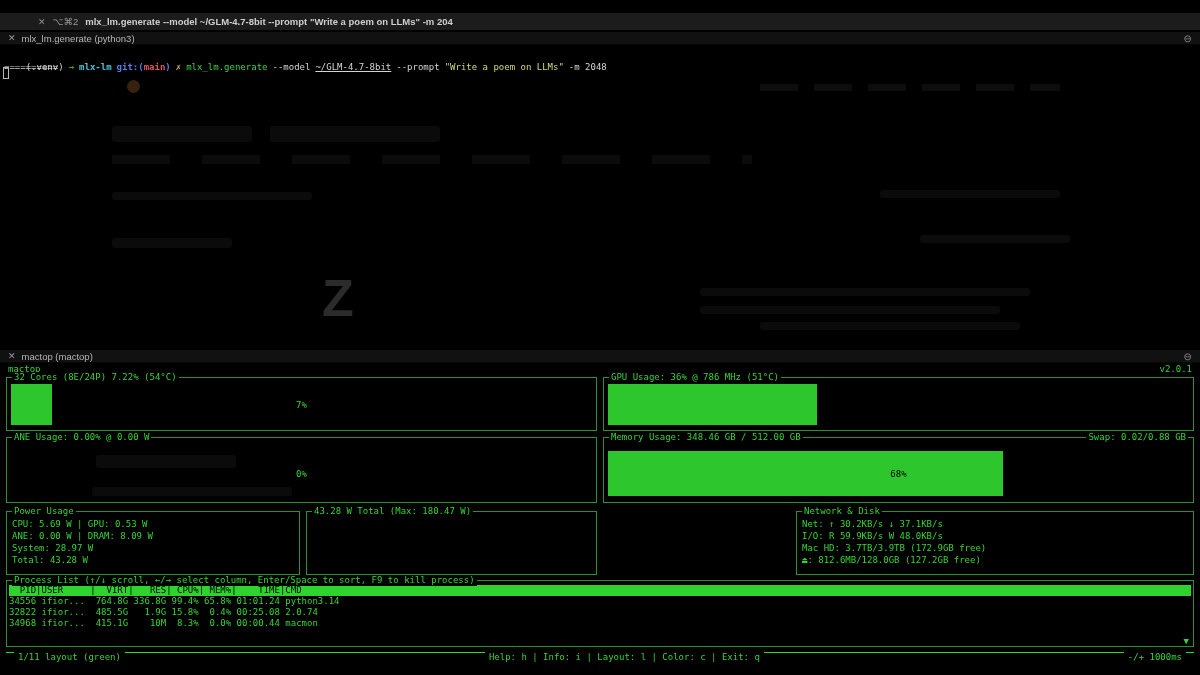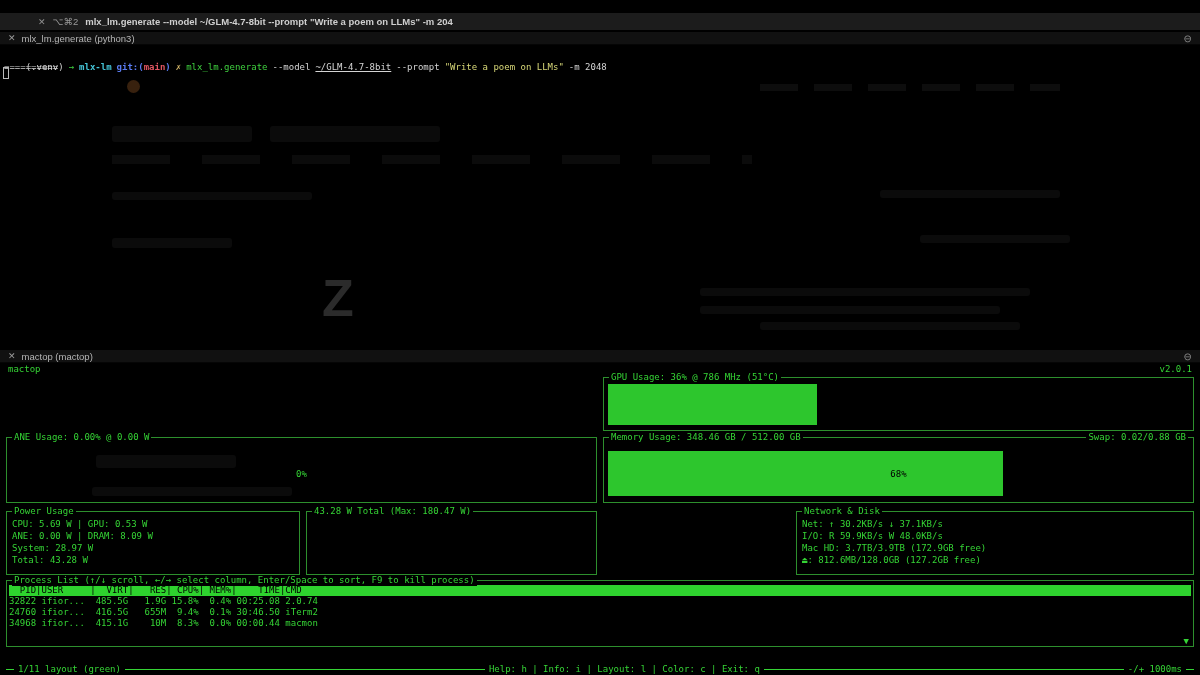--- a/index.html
+++ b/index.html
@@ -70,21 +70,21 @@
   #mem-box .glabel{color:#000}
   #power-box{left:2px;top:147px;width:294px;height:64px}
   #total-box{left:302px;top:147px;width:291px;height:64px}
   #silicon-box{left:599px;top:147px;width:187px;height:64px}
   #network-box{left:792px;top:147px;width:398px;height:64px}
   .box-lines{padding:7px 5px 0 5px;display:flex;flex-direction:column;gap:1px;white-space:pre;line-height:11px}
   #process-box{left:2px;top:216px;width:1188px;height:67px}
   .proc-header{margin:4px 2px 0 2px;background:var(--process-header-bg);color:#000;white-space:pre;line-height:11px}
   .proc-row{margin:0 2px;white-space:pre;line-height:11px}
   .proc-scroll{position:absolute;right:4px;bottom:0;line-height:10px}
-  .mt-status{position:absolute;left:2px;right:2px;top:300px;display:flex;align-items:center;line-height:11px;white-space:pre}
+  .mt-status{position:absolute;left:2px;right:2px;top:288px;display:flex;line-height:11px;white-space:pre}
   .sline{border-top:1px solid var(--terminal-green);height:0}
   .sline.w8{width:8px}
   .sline.grow{flex:1}
   .st-txt{padding:0 4px}
 </style>
 </head>
 <body>
 
 <div class="ghost">
   <div class="g-dot" style="left:127px;top:80px"></div>
@@ -130,20 +130,27 @@
   <span class="pb-menu">⊖</span>
 </div>
 
 <div id="mactop">
   <div class="mt-titlerow">
     <span>mactop</span>
     <span class="mt-grow"></span>
     <span>v2.0.1</span>
   </div>
 
+  <div class="box" id="cpu-box">
+    <span class="box-title">32 Cores (8E/24P) 7.22% (54°C)</span>
+    <div class="gauge">
+      <div class="gfill" style="width: 7%;"></div>
+      <span class="glabel">7%</span>
+    </div>
+  </div>
 
   <div class="box" id="gpu-box">
     <span class="box-title">GPU Usage: 36% @ 786 MHz (51°C)</span>
     <div class="gauge">
       <div class="gfill" style="width: 36%;"></div>
     </div>
   </div>
 
   <div class="box" id="ane-box">
     <span class="box-title">ANE Usage: 0.00% @ 0.00 W</span>
@@ -183,22 +190,22 @@
       <div>Net: ↑ 30.2KB/s ↓ 37.1KB/s</div>
       <div>I/O: R 59.9KB/s W 48.0KB/s</div>
       <div>Mac HD: 3.7TB/3.9TB (172.9GB free)</div>
       <div>⏏: 812.6MB/128.0GB (127.2GB free)</div>
     </div>
   </div>
 
   <div class="box" id="process-box">
     <span class="box-title">Process List (↑/↓ scroll, ←/→ select column, Enter/Space to sort, F9 to kill process)</span>
     <div class="proc-header">  PID|USER     |  VIRT|   RES| CPU%| MEM%|    TIME|CMD</div>
+    <div class="proc-row">34556 ifior...  764.8G 336.8G 99.4% 65.8% 01:01.24 python3.14</div>
     <div class="proc-row">32822 ifior...  485.5G   1.9G 15.8%  0.4% 00:25.08 2.0.74</div>
-    <div class="proc-row">24760 ifior...  416.5G   655M  9.4%  0.1% 30:46.50 iTerm2</div>
     <div class="proc-row">34968 ifior...  415.1G    10M  8.3%  0.0% 00:00.44 macmon</div>
     <span class="proc-scroll">▼</span>
   </div>
 
   <div class="mt-status">
     <span class="sline w8"></span>
     <span class="st-txt">1/11 layout (green)</span>
     <span class="sline grow"></span>
     <span class="st-txt">Help: h | Info: i | Layout: l | Color: c | Exit: q</span>
     <span class="sline grow"></span>

